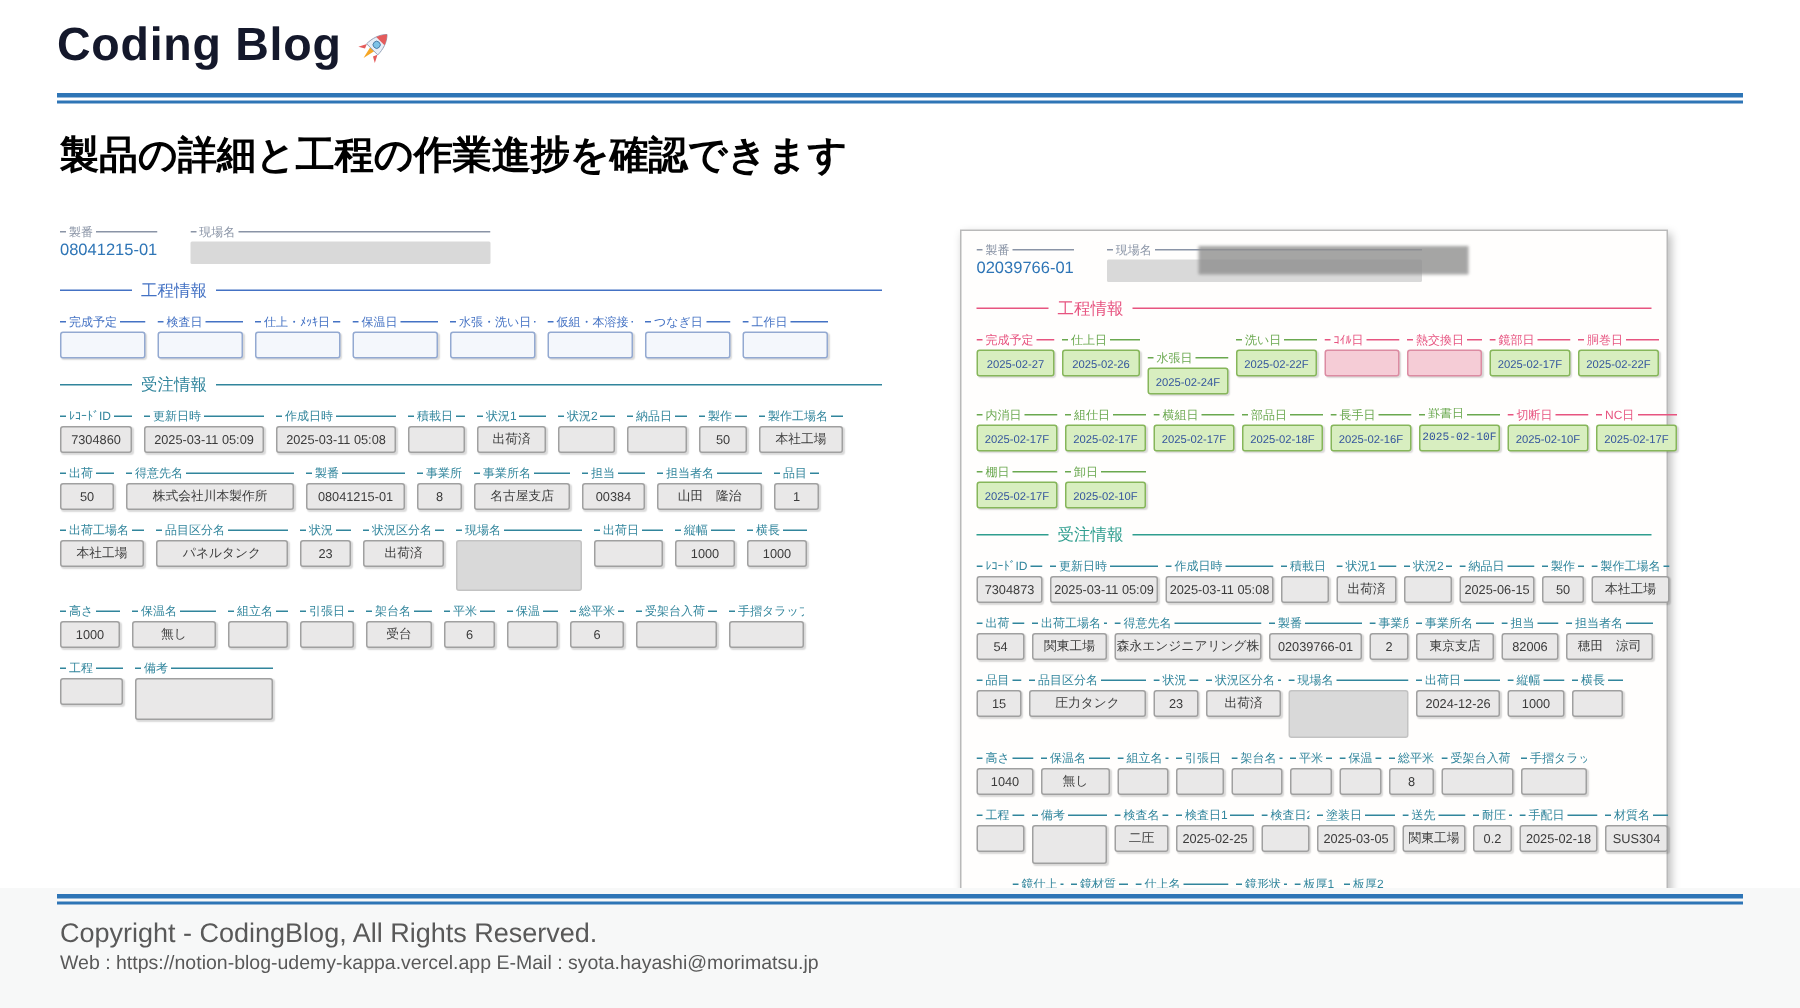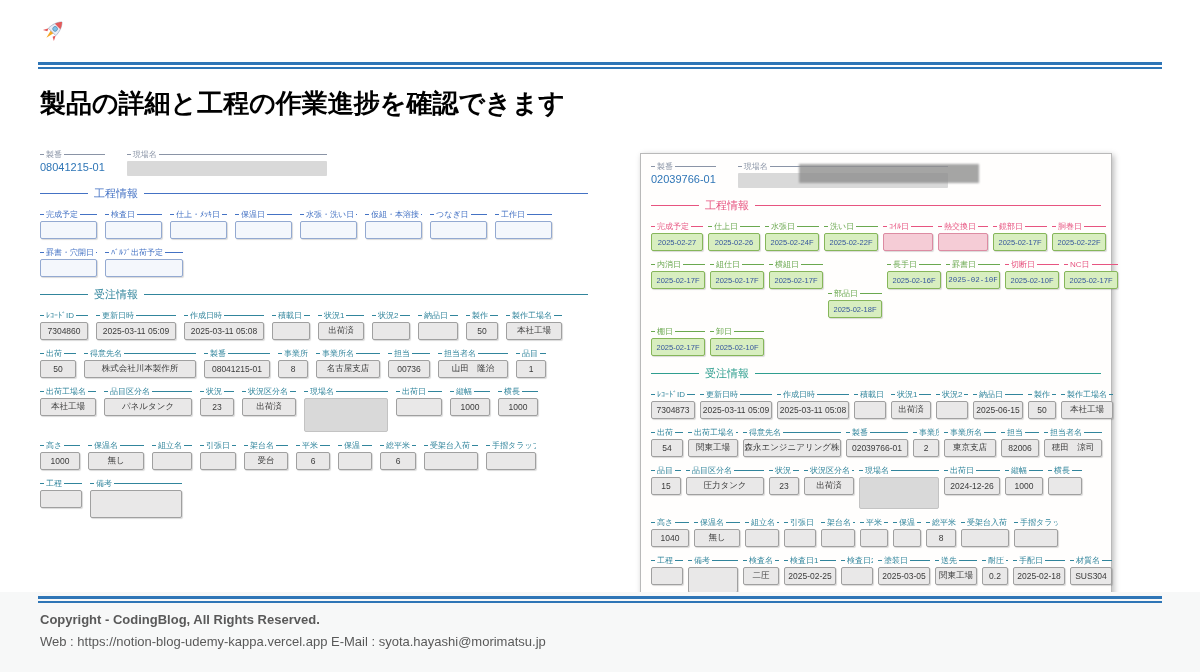--- a/index.html
+++ b/index.html
@@ -12,21 +12,21 @@
   .site-title{font-size:31px;font-weight:bold;color:#14182b;letter-spacing:0.5px;}
   .rocket{width:30px;height:30px;margin-top:4px;}
   .hr2{position:absolute;left:38px;width:1124px;}
   .hr2 .l1{height:3px;background:#2e75b6;}
   .hr2 .l2{height:2px;background:#2e75b6;margin-top:2px;}
   .top-rule{top:62px;}
   .bottom-rule{top:596px;}
   .page-title{position:absolute;left:40px;top:86px;font-size:26px;font-weight:600;color:#000;}
   
   .footer-band{position:absolute;left:0;top:592px;width:1200px;height:80px;background:#f7f8f8;}
-  .footer-text1{position:absolute;left:40px;top:612px;font-size:13px;color:#595959;font-weight:bold;}
+  .footer-text1{position:absolute;left:40px;top:612px;font-size:18px;color:#595959;}
   .footer-text2{position:absolute;left:40px;top:634px;font-size:13px;color:#595959;}
   
   .panel{position:absolute;box-sizing:border-box;}
   .panel-left{left:40px;top:150px;width:548px;}
   .panel-right{
     left:640px;top:153px;width:472px;background:#fffefd;
     border:1px solid #b9b9b9;box-shadow:2px 2px 6px rgba(0,0,0,0.28);
     padding:8px 10px 12px 10px;
   }
   .phead{display:flex;gap:22px;margin-bottom:8px;position:relative;}
@@ -57,20 +57,21 @@
   .fbox.blue{background:#f4f7fc;border-color:#93a9d1;}
   .fbox.gray{background:#e9e8e8;border-color:#a0a0a0;}
   .fbox.green{background:#d8eec0;border-color:#86b65a;color:#35569d;font-size:7.5px;}
   .fbox.pink{background:#f5ccd6;border-color:#dc8ba2;}
   .fbox.blur{background:#d9d9d9;border-color:#c3c3c3;box-shadow:none;}
 </style>
 </head>
 <body>
 
 <div class="site-header">
+  <span class="site-title">Coding Blog</span>
   <svg class="rocket" viewBox="0 0 24 24">
     <g transform="rotate(45 12 12)">
       <path d="M10.5 13 L12 19.5 L13.5 13 Z" fill="#f6a623"></path>
       <path d="M8 13 L5.8 17.2 L9 15.4 Z" fill="#e45b5b"></path>
       <path d="M16 13 L18.2 17.2 L15 15.4 Z" fill="#e45b5b"></path>
       <path d="M12 1.8 C15 4.8 16.2 9 16.2 13 L7.8 13 C7.8 9 9 4.8 12 1.8 Z" fill="#e8eef7" stroke="#93a0b5" stroke-width="0.5"></path>
       <path d="M12 1.8 C13.4 3.2 14.4 4.9 15.1 6.8 L8.9 6.8 C9.6 4.9 10.6 3.2 12 1.8 Z" fill="#e45b5b"></path>
       <circle cx="12" cy="9.6" r="1.9" fill="#7ec3e8" stroke="#4a7ba6" stroke-width="0.5"></circle>
     </g>
   </svg>
@@ -123,30 +124,20 @@
       </div>
       <div class="field" style="width: 57px;">
         <div class="flabel" style="color: rgb(68, 114, 196);">つなぎ日</div>
         <div class="fbox blue"></div>
       </div>
       <div class="field" style="width: 57px;">
         <div class="flabel" style="color: rgb(68, 114, 196);">工作日</div>
         <div class="fbox blue"></div>
       </div>
     </div>
-    <div class="frow" style="gap: 8px;">
-      <div class="field" style="width: 57px;">
-        <div class="flabel" style="color: rgb(68, 114, 196);">罫書・穴開日</div>
-        <div class="fbox blue"></div>
-      </div>
-      <div class="field" style="width: 78px;">
-        <div class="flabel" style="color: rgb(68, 114, 196);">ﾊﾞﾙﾌﾞ出荷予定</div>
-        <div class="fbox blue"></div>
-      </div>
-    </div>
     <div class="sec" style="color: rgb(49, 133, 156);">
       <span class="sec-title">受注情報</span>
     </div>
     <div class="frow" style="gap: 8px;">
       <div class="field" style="width: 48px;">
         <div class="flabel" style="color: rgb(49, 133, 156);">ﾚｺｰﾄﾞID</div>
         <div class="fbox gray">7304860</div>
       </div>
       <div class="field" style="width: 80px;">
         <div class="flabel" style="color: rgb(49, 133, 156);">更新日時</div>
@@ -197,21 +188,21 @@
       <div class="field" style="width: 30px;">
         <div class="flabel" style="color: rgb(49, 133, 156);">事業所</div>
         <div class="fbox gray">8</div>
       </div>
       <div class="field" style="width: 64px;">
         <div class="flabel" style="color: rgb(49, 133, 156);">事業所名</div>
         <div class="fbox gray">名古屋支店</div>
       </div>
       <div class="field" style="width: 42px;">
         <div class="flabel" style="color: rgb(49, 133, 156);">担当</div>
-        <div class="fbox gray">00736</div>
+        <div class="fbox gray">00384</div>
       </div>
       <div class="field" style="width: 70px;">
         <div class="flabel" style="color: rgb(49, 133, 156);">担当者名</div>
         <div class="fbox gray">山田　隆治</div>
       </div>
       <div class="field" style="width: 30px;">
         <div class="flabel" style="color: rgb(49, 133, 156);">品目</div>
         <div class="fbox gray">1</div>
       </div>
     </div>
@@ -320,21 +311,21 @@
     <div class="frow" style="gap: 5px;">
       <div class="field" style="width: 52px;">
         <div class="flabel" style="color: rgb(231, 84, 128);">完成予定</div>
         <div class="fbox green">2025-02-27</div>
       </div>
       <div class="field" style="width: 52px;">
         <div class="flabel" style="color: rgb(106, 168, 79);">仕上日</div>
         <div class="fbox green">2025-02-26</div>
       </div>
       <div class="field" style="width: 54px;">
-        <div class="flabel" style="color: rgb(106, 168, 79);">水張日</div>
+        <div class="flabel" style="color: rgb(106, 168, 79); margin-top: 12px;">水張日</div>
         <div class="fbox green">2025-02-24F</div>
       </div>
       <div class="field" style="width: 54px; justify-content: flex-end;">
         <div class="flabel" style="color: rgb(106, 168, 79);">洗い日</div>
         <div class="fbox green">2025-02-22F</div>
       </div>
       <div class="field" style="width: 50px;">
         <div class="flabel" style="color: rgb(231, 84, 128);">ｺｲﾙ日</div>
         <div class="fbox pink"></div>
       </div>
@@ -358,21 +349,21 @@
       </div>
       <div class="field" style="width: 54px;">
         <div class="flabel" style="color: rgb(106, 168, 79);">組仕日</div>
         <div class="fbox green">2025-02-17F</div>
       </div>
       <div class="field" style="width: 54px;">
         <div class="flabel" style="color: rgb(106, 168, 79);">横組日</div>
         <div class="fbox green">2025-02-17F</div>
       </div>
       <div class="field" style="width: 54px;">
-        <div class="flabel" style="color: rgb(106, 168, 79); margin-top: 29px;">部品日</div>
+        <div class="flabel" style="color: rgb(106, 168, 79);">部品日</div>
         <div class="fbox green">2025-02-18F</div>
       </div>
       <div class="field" style="width: 54px;">
         <div class="flabel" style="color: rgb(106, 168, 79);">長手日</div>
         <div class="fbox green">2025-02-16F</div>
       </div>
       <div class="field" style="width: 54px; font-family: Liberation Mono, monospace;">
         <div class="flabel" style="color: rgb(106, 168, 79);">罫書日</div>
         <div class="fbox green">2025-02-10F</div>
       </div>

